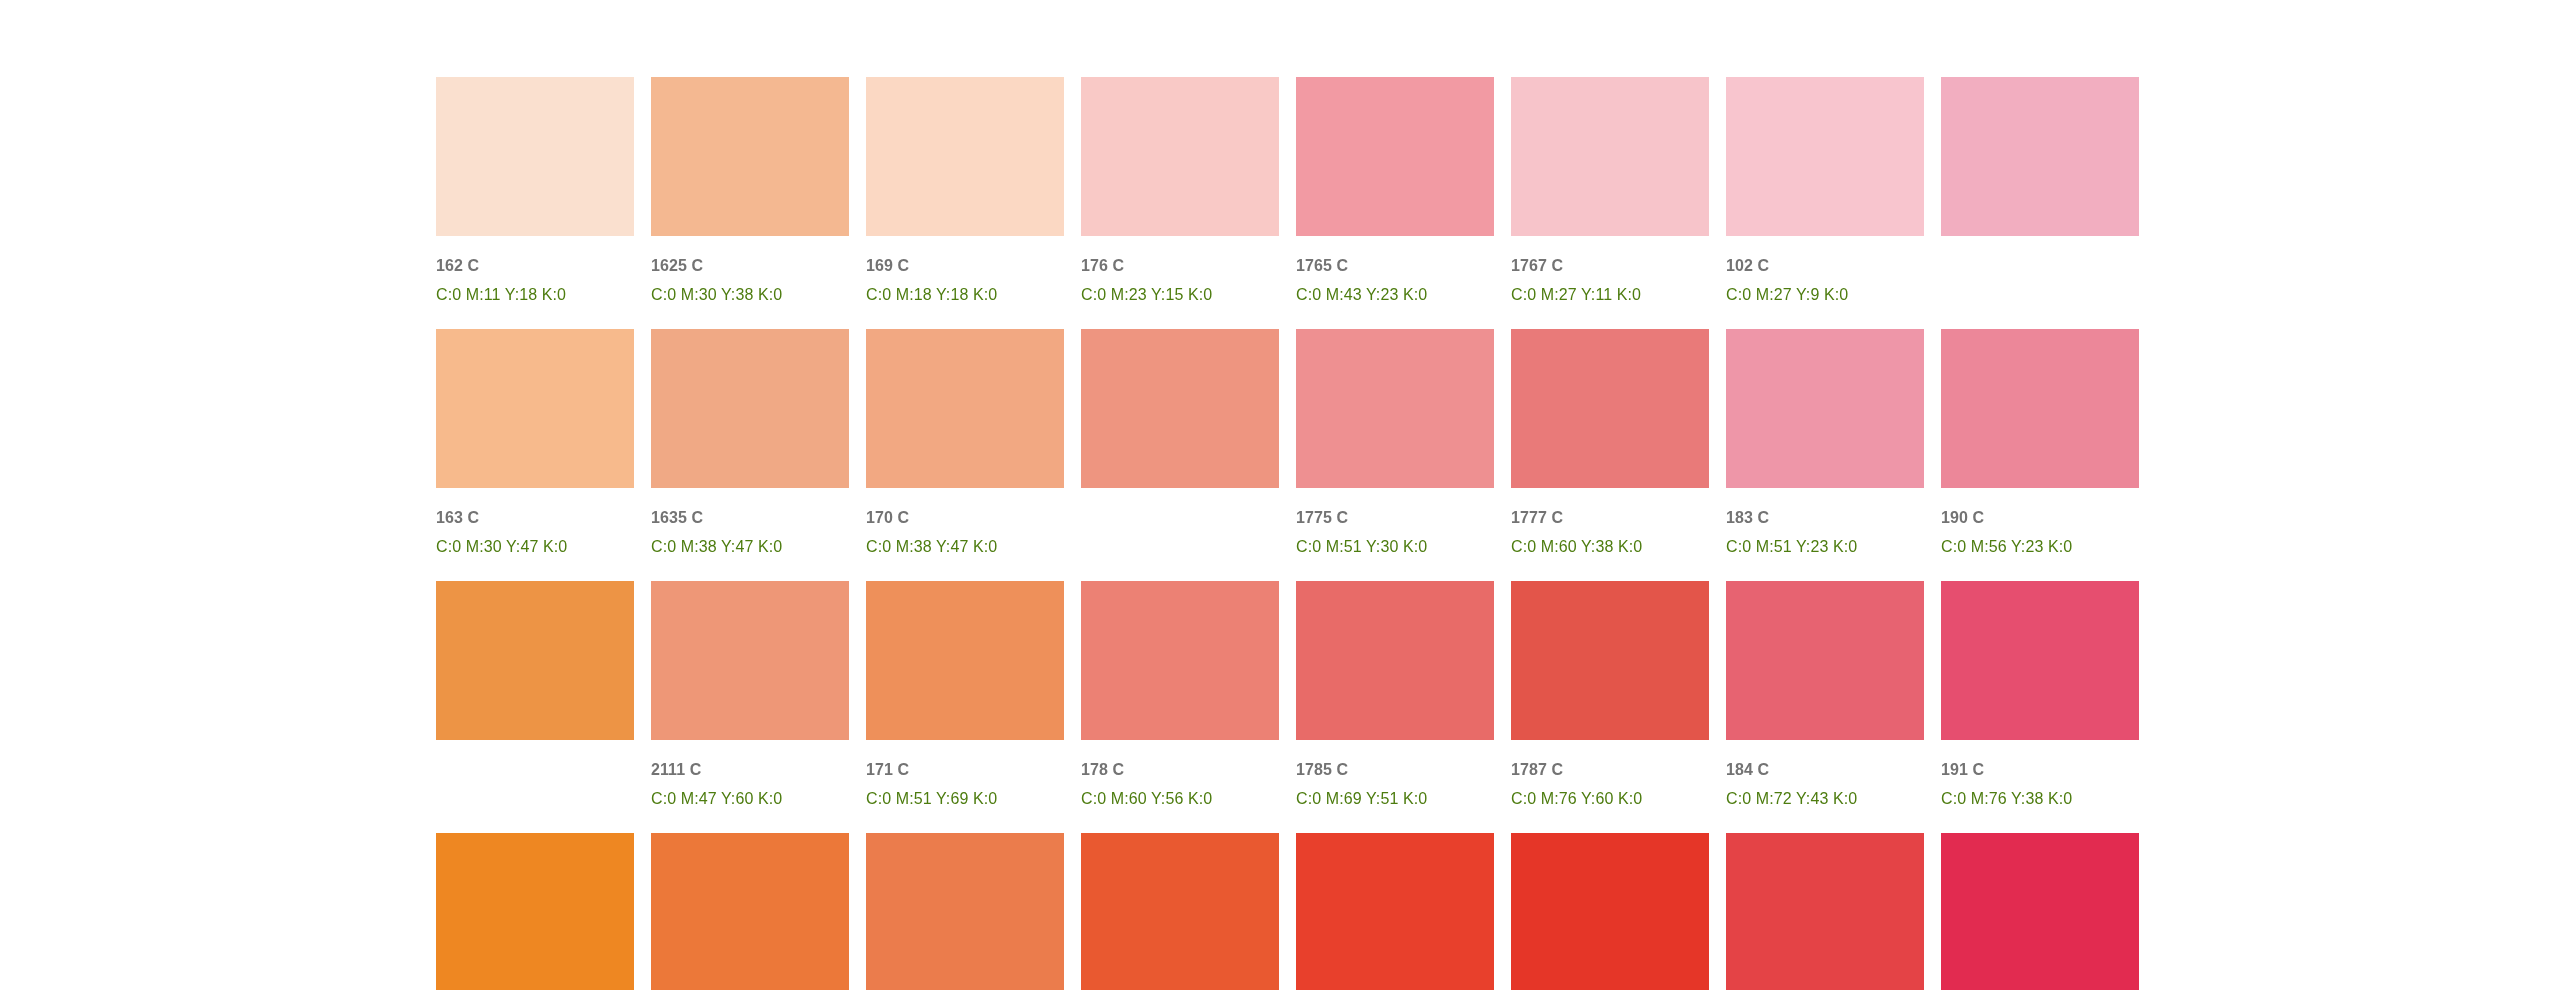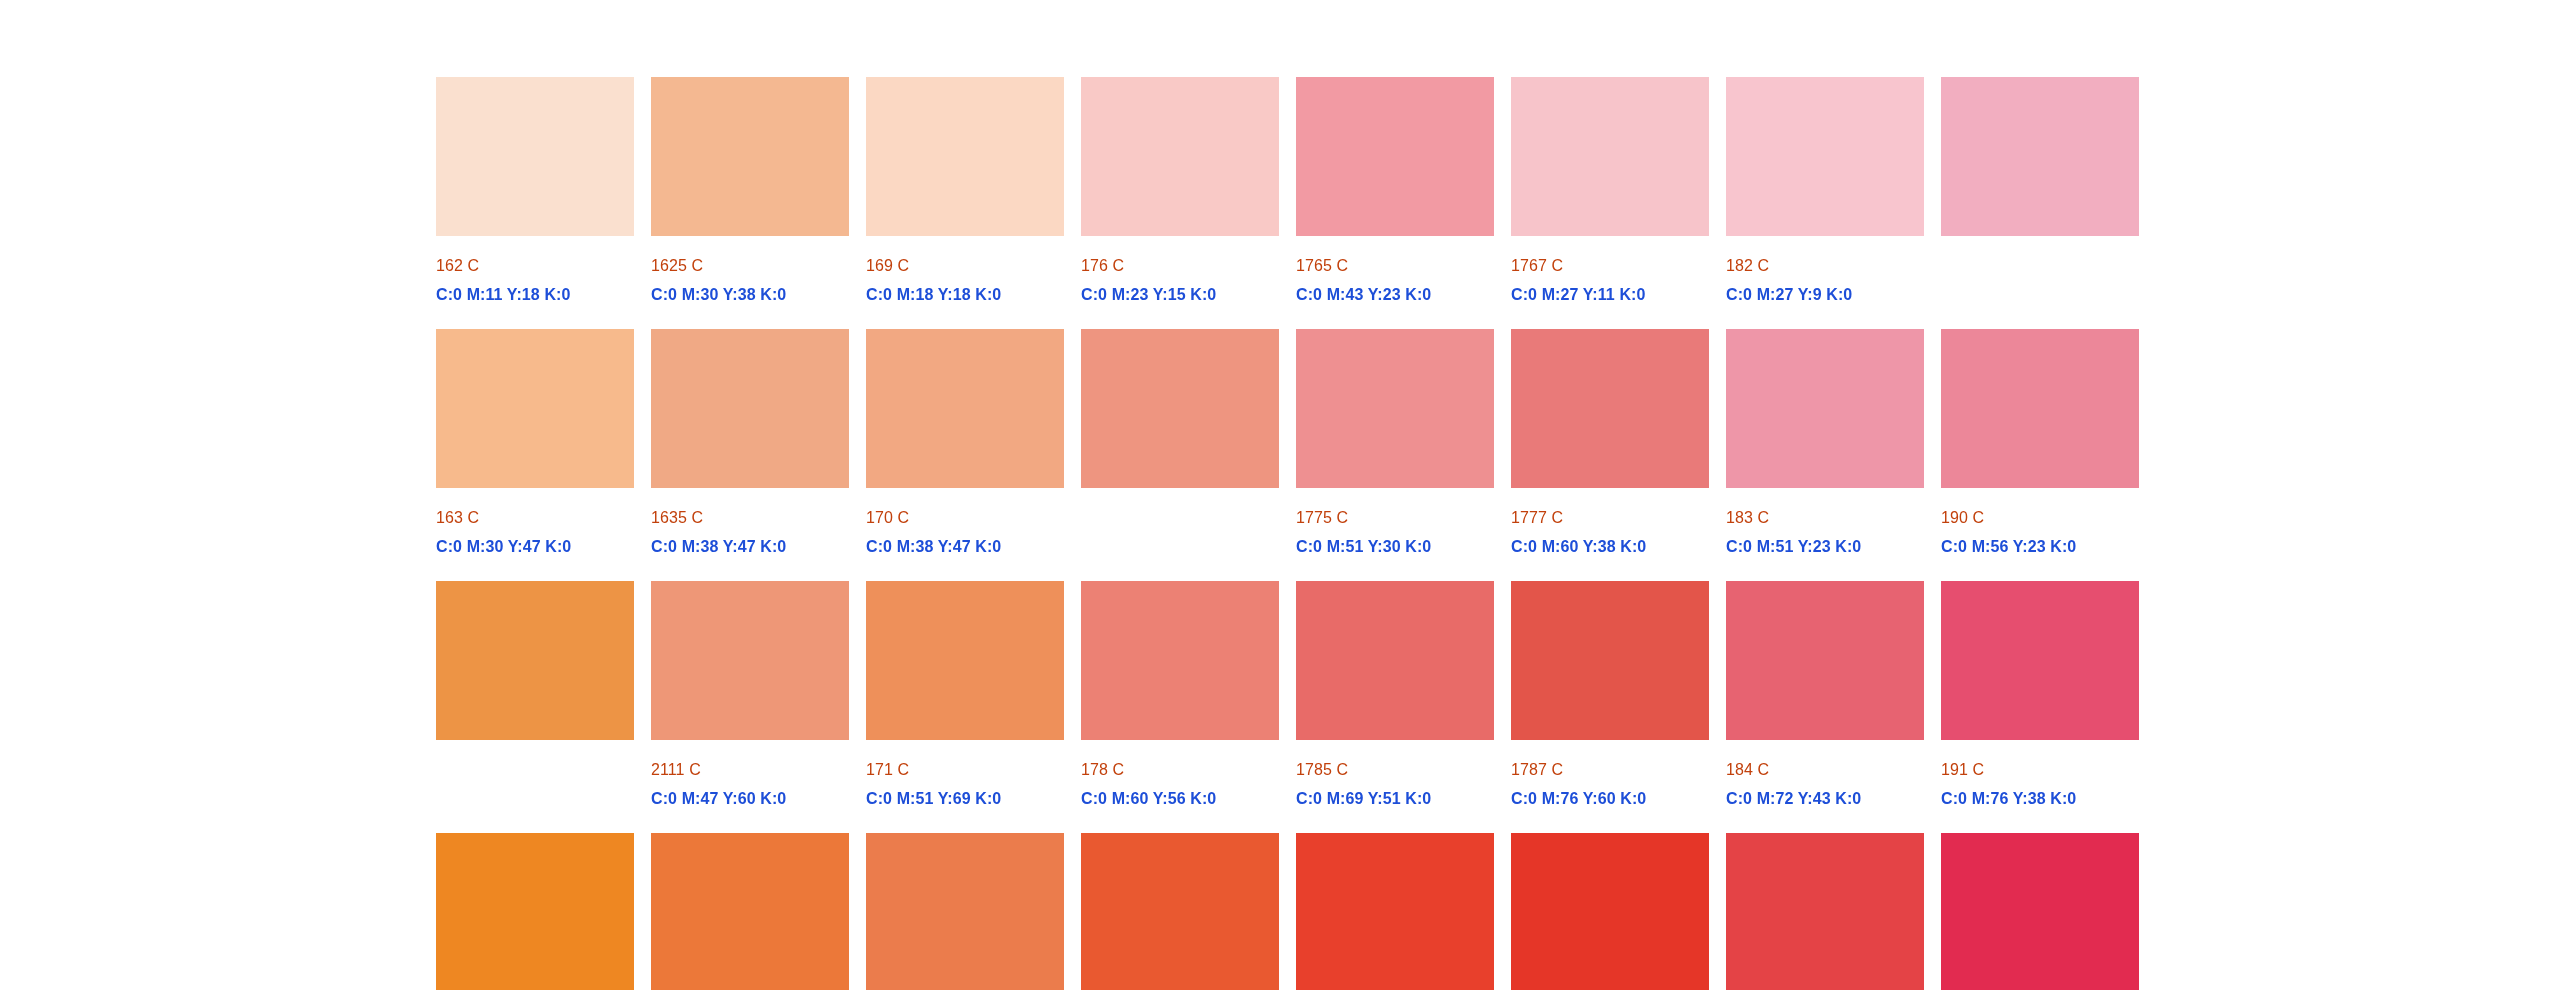--- a/index.html
+++ b/index.html
@@ -44,31 +44,31 @@
     height: 159px;
     display: block;
   }
 
   .swatch-meta {
     padding-top: 22px;
   }
 
   .swatch-name {
     font-size: 16px;
-    font-weight: 400;
-    color: #c2410c;
+    font-weight: 700;
+    color: #737373;
     line-height: 1.0;
     letter-spacing: 0.1px;
     white-space: nowrap;
   }
 
   .swatch-cmyk {
     font-size: 16px;
-    font-weight: 700;
-    color: #1d4ed8;
+    font-weight: 400;
+    color: #4d7c0f;
     line-height: 1.0;
     letter-spacing: 0.1px;
     white-space: nowrap;
     padding-top: 13px;
   }
 </style>
 </head>
 <body style="background-color: rgb(255, 255, 255);">
 
 <div id="swatch-grid">
@@ -111,21 +111,21 @@
       <div class="swatch-cell">
         <div class="swatch-chip" style="background-color: rgb(247, 196, 202);"></div>
         <div class="swatch-meta">
           <div class="swatch-name">1767 C</div>
           <div class="swatch-cmyk">C:0  M:27  Y:11  K:0</div>
         </div>
       </div>
       <div class="swatch-cell">
         <div class="swatch-chip" style="background-color: rgb(248, 197, 206);"></div>
         <div class="swatch-meta">
-          <div class="swatch-name">182 C</div>
+          <div class="swatch-name">102 C</div>
           <div class="swatch-cmyk">C:0  M:27  Y:9  K:0</div>
         </div>
       </div>
       <div class="swatch-cell">
         <div class="swatch-chip" style="background-color: rgb(242, 174, 192);"></div>
       </div>
     </div>
     <div class="swatch-row">
       <div class="swatch-cell">
         <div class="swatch-chip" style="background-color: rgb(247, 186, 140);"></div>

